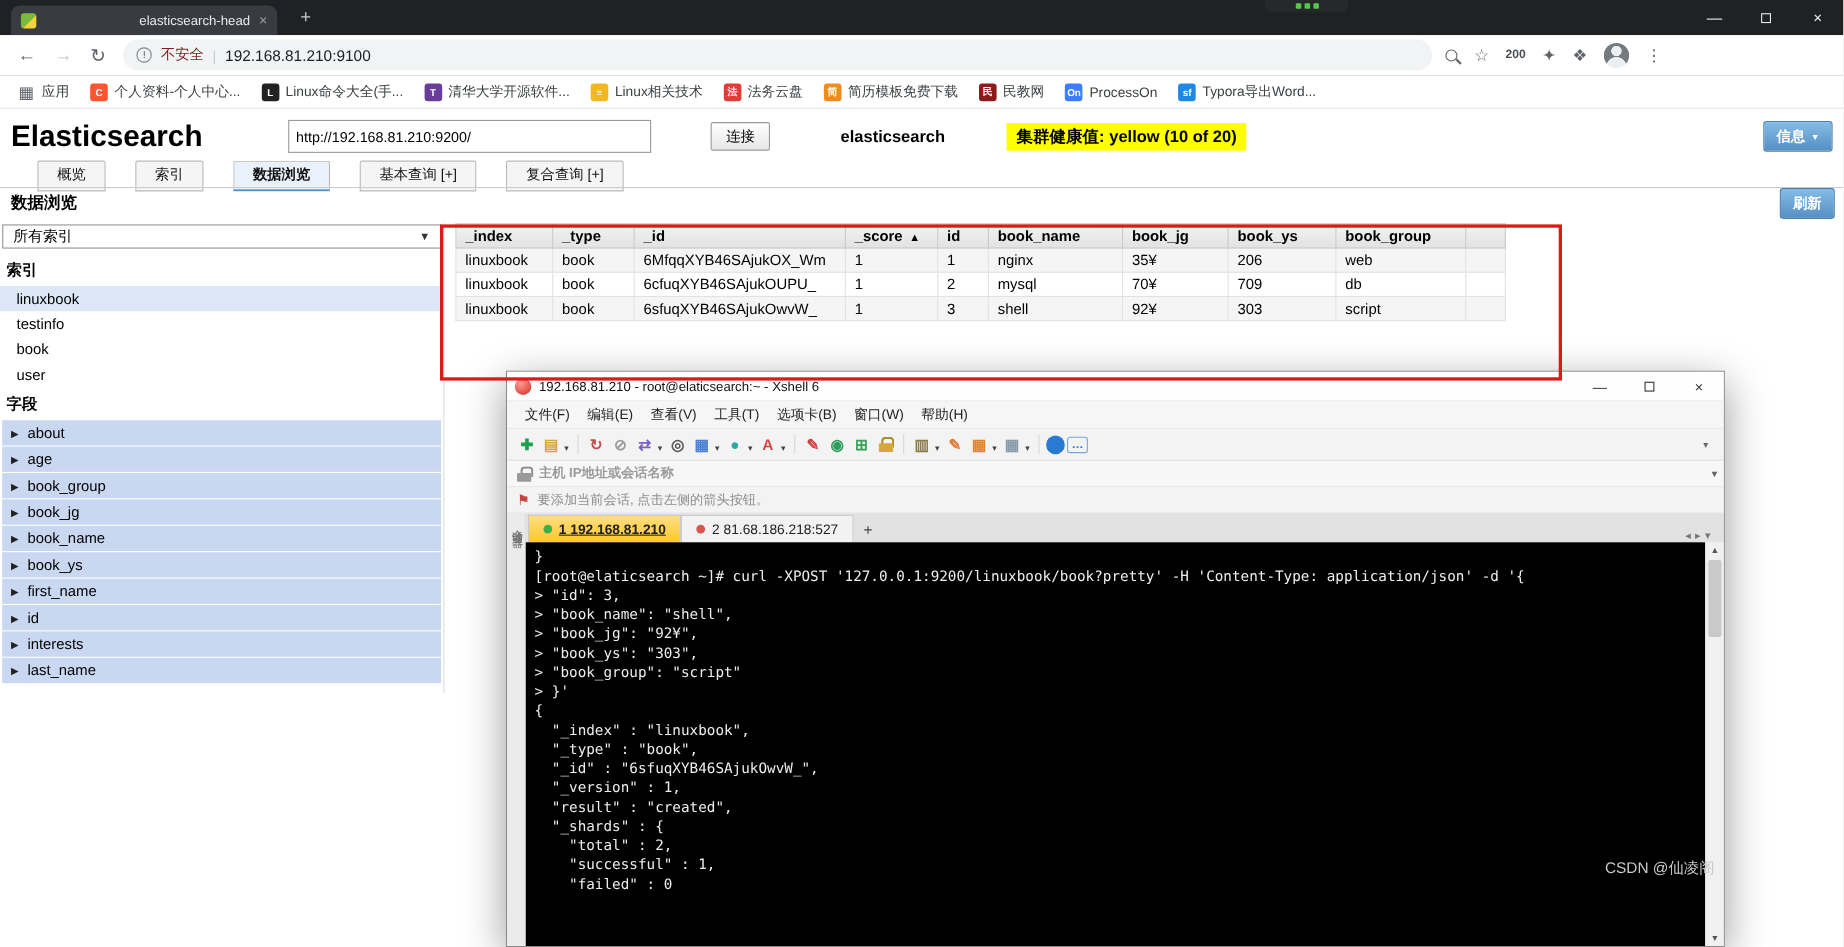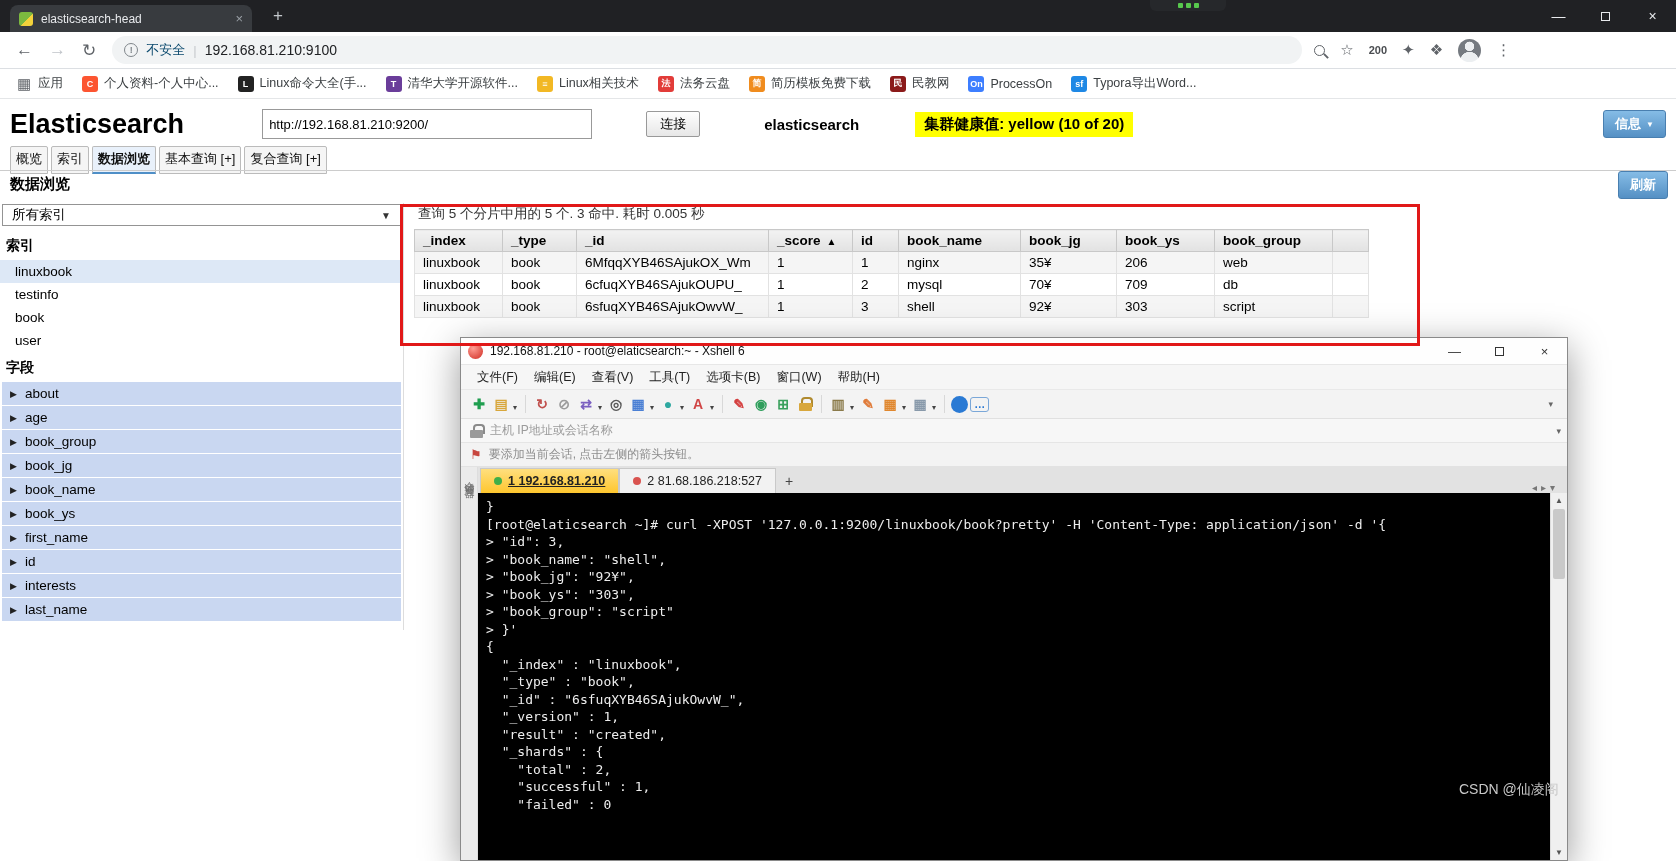--- a/index.html
+++ b/index.html
@@ -1,38 +1,38 @@
 <!DOCTYPE html>
 <html><head>
 <meta charset="utf-8">
 <style>
   * { margin:0; padding:0; box-sizing:border-box; }
   body { font-family:"Liberation Sans", sans-serif; background:#dedede; }
   .screen { position:relative; width:1676px; height:861px; background:#fff; overflow:hidden; }
 
   
   .titlebar { position:absolute; inset:0 0 auto 0; height:32px; background:#202124; }
-  .tab { position:absolute; left:10px; top:5px; width:242px; height:27px; background:#383b3f; border-radius:8px 8px 0 0; display:flex; align-items:center; padding:0 9px; gap:8px; }
+  .tab { position:absolute; left:10px; top:5px; width:242px; height:27px; background:#383b3f; border-radius:8px 8px 0 0; display:flex; align-items:center; padding:0 9px; gap:8px;text-align:right; }
   .fav { width:14px; height:14px; border-radius:3px; background:linear-gradient(135deg,#7cb93f 0 55%,#f3d23b 55% 100%); flex:none; }
   .tab-title { color:#e8eaed; font-size:12px; white-space:nowrap; overflow:hidden; flex:1; }
   .tab-close { color:#9aa0a6; font-size:13px; flex:none; }
   .newtab { position:absolute; left:266px; top:6px; color:#c3c7cb; font-size:17px; width:24px; text-align:center; }
   .rec-pill { position:absolute; left:1150px; top:0; width:76px; height:11px; background:#26282b; border-radius:0 0 6px 6px; display:flex; align-items:center; justify-content:center; gap:3px; }
   .rec-pill i { width:5px; height:5px; background:#57c84d; border-radius:1px; }
   .win-controls { position:absolute; right:0; top:0; height:32px; display:flex; }
   .wc { width:47px; height:32px; display:flex; align-items:center; justify-content:center; color:#e8eaed; font-size:14px; }
   .box-glyph { width:9px; height:9px; border:1.4px solid currentColor; display:inline-block; }
 
   
   .toolbar { position:absolute; top:32px; left:0; right:0; height:37px; background:#fff; border-bottom:1px solid #dcdfe3; display:flex; align-items:center; }
   .nav-btn { font-size:17px; color:#5f6368; margin-left:16px; }
   .nav-btn.dim { color:#c0c4c9; }
   .omnibox { margin-left:16px; height:28px; flex:1; max-width:1190px; background:#f1f3f4; border-radius:14px; display:flex; align-items:center; padding:0 12px; gap:8px; }
   .warn-badge { width:14px; height:14px; border:1.6px solid #80868b; border-radius:50%; color:#80868b; font-size:9px; font-weight:bold; display:flex; align-items:center; justify-content:center; flex:none; }
-  .sec-label { color:#0c4a6e; font-size:13px; }
+  .sec-label { color:#7f1d1d; font-size:13px; }
   .omni-sep { color:#c6c9cd; font-size:13px; }
   .omni-url { color:#202124; font-size:14px; }
   .tb-right { display:flex; align-items:center; gap:15px; margin:0 14px 0 12px; }
   .mag { width:11px; height:11px; border:1.8px solid #5f6368; border-radius:50%; position:relative; }
   .mag::after { content:''; position:absolute; width:6px; height:2px; background:#5f6368; transform:rotate(45deg); right:-5px; bottom:-2px; }
   .tbi { color:#5f6368; font-size:15px; }
   .badge200 { font-size:11px; color:#4a4d51; font-weight:bold; }
   .avatar { width:23px; height:23px; border-radius:50%; background:radial-gradient(circle at 50% 32%, #eceff1 0 4.5px, rgba(0,0,0,0) 5px), radial-gradient(circle at 50% 96%, #eceff1 0 9px, rgba(0,0,0,0) 9.5px), #757a80; }
 
   
@@ -47,21 +47,21 @@
   .es-header { position:absolute; top:6px; left:10px; right:10px; height:38px; display:flex; align-items:center;gap:48px; }
   .es-title { font-size:27px; font-weight:bold; color:#000; }
   .es-url { margin-left:30px; width:330px; height:26px; border:1px solid #999; font-size:13px; padding:14px 6px; font-family:"Liberation Sans", sans-serif; }
   .btn-plain { margin-left:6px; height:26px; padding:0 13px; font-size:13px; border:1px solid #999; background:linear-gradient(#fefefe,#e7e7e7); border-radius:2px; }
   .es-cluster { margin-left:16px; font-size:15px; font-weight:bold; }
   .es-health { margin-left:8px; background:#ffff00; font-weight:bold; font-size:15px; padding:3px 9px; }
   .btn-blue { background:linear-gradient(#85bce6,#5590c4); color:#fff; font-weight:bold; font-size:13px; border:1px solid #497fb0; border-radius:3px; padding:4px 11px; display:inline-flex; align-items:center; gap:5px; }
   .es-info { position:absolute; right:0; top:5px; }
   .arrow-s { font-size:8px; }
   .es-tabs { position:absolute; top:47px; left:10px; display:flex; gap:3px; }
-  .es-tab { font-size:13px; padding:3px 5px 4px; border:1px solid #bbb; background:#f5f5f5; color:#111; border-radius:2px 2px 0 0; }
+  .es-tab { font-size:13px; padding:3px 17px 4px; border:1px solid #bbb; background:#f5f5f5; color:#111; border-radius:2px 2px 0 0;margin-left:24px; }
   .es-tab.active { background:#e9f1fb; font-weight:bold; border-bottom:2px solid #4f8fc7; }
   .es-tabline { position:absolute; top:71px; left:0; right:0; border-bottom:1px solid #ccc; }
   .es-sect { position:absolute; top:76px; left:10px; font-size:15px; font-weight:bold; }
   .es-refresh { position:absolute; top:72px; right:8px; }
 
   .sidebar { position:absolute; top:104px; left:0; width:404px; border-right:1px solid #ddd; padding-bottom:8px; }
   .sb-select { margin:1px 2px 4px 2px; height:14px; border:1px solid #949494; background:#fff; font-size:13.5px; display:flex; align-items:center; padding:10px 9px; }
   .sb-select .dd { margin-left:auto; font-size:10px; color:#333; }
   .sb-label { font-weight:bold; font-size:14px; padding:7px 0 5px 6px; }
   .sb-item { font-size:13.5px; padding:4px 0 4px 15px; }
@@ -95,21 +95,21 @@
   .xicon[data-name="help-icon"] { border-radius:50%; width:17px; min-width:17px; height:17px; font-size:11px; }
   .xicon[data-name="feedback-icon"] { border:1.4px solid #7aa7d8; border-radius:3px; width:19px; min-width:19px; height:15px; font-size:11px; }
   .xarr { font-size:8px; color:#444; margin:7px 2px 0 0; }
   .xsep { width:1px; height:18px; background:#d8d8d8; margin:0 4px; }
   .right-chev { margin-left:auto; font-size:9px; color:#666; padding-right:6px; }
   .csslock { position:relative; width:13px; height:14px; flex:none; display:inline-block; }
   .csslock::before { content:''; position:absolute; left:2.5px; top:0; width:8px; height:8px; border:2px solid #8a8a8a; border-bottom:none; border-radius:4px 4px 0 0; }
   .csslock::after { content:''; position:absolute; left:0; bottom:0; width:13px; height:8px; background:#9a9a9a; border-radius:1px; }
   .csslock.gold::before { border-color:#b08a2e; }
   .csslock.gold::after { background:#d8a73c; }
-  .xs-host { height:24px; display:flex; align-items:center; gap:7px; padding-left:9px; background:#f7f7f7; border-bottom:1px solid #e5e5e5; font-size:12px; color:#9b9b9b; }
+  .xs-host { height:24px; display:flex; align-items:center; gap:7px; padding-left:9px; background:#f7f7f7; border-bottom:1px solid #e5e5e5; font-size:12px; color:#9b9b9b;font-weight:bold; }
   .xs-info { height:24px; display:flex; align-items:center; gap:7px; padding-left:9px; background:#f3f3f3; border-bottom:1px solid #e2e2e2; font-size:12px; color:#8d8d8d; }
   .flag { color:#c8453e; font-size:13px; }
   .xs-body { position:absolute; top:129px; left:0; right:0; bottom:0; }
   .gutter { position:absolute; left:0; top:0; bottom:0; width:17px; background:#ebebeb; border-right:1px solid #ddd; text-align:center; }
   .gutter-label { writing-mode:vertical-rl; font-size:10px; color:#707070; margin:6px auto 0; letter-spacing:2px; }
   .xs-tabs { position:absolute; left:17px; right:0; top:0; height:26px; background:#e2e2e2; display:flex; align-items:flex-end; padding-left:2px; }
   .xs-tab { height:25px; display:flex; align-items:center; gap:6px; padding:0 13px; font-size:12.5px; background:#f2f2f2; border:1px solid #c9c9c9; border-bottom:none; color:#222; }
   .xs-tab.active { background:linear-gradient(#ffdf7e,#fec62e); font-weight:bold; }
   .xs-tab.active .lbl { text-decoration:underline; }
   .dot { width:8px; height:8px; border-radius:50%; flex:none; }
@@ -283,21 +283,20 @@
           <span class="tri" data-name="expand-triangle-icon">▶</span>
           <span>interests</span>
         </div>
       <div class="sb-field" data-name="field-item">
           <span class="tri" data-name="expand-triangle-icon">▶</span>
           <span>last_name</span>
         </div>
     </div>
 
     <div class="es-main" data-name="results-area">
-      <div class="summary" data-name="query-summary">查询 5 个分片中用的 5 个. 3 命中. 耗时 0.005 秒</div>
       <table class="data" data-name="results-table">
         <thead>
           <tr data-name="table-header-row">
             <th class="c0" data-name="col-header-index">_index</th>
             <th class="c1" data-name="col-header-type">_type</th>
             <th class="c2" data-name="col-header-id-internal">_id</th>
             <th class="c3" data-name="col-header-score"><span>_score</span><span class="sorti" data-name="sort-asc-icon">▲</span></th>
             <th class="c4" data-name="col-header-id">id</th>
             <th class="c5" data-name="col-header-book-name">book_name</th>
             <th class="c6" data-name="col-header-book-jg">book_jg</th>

